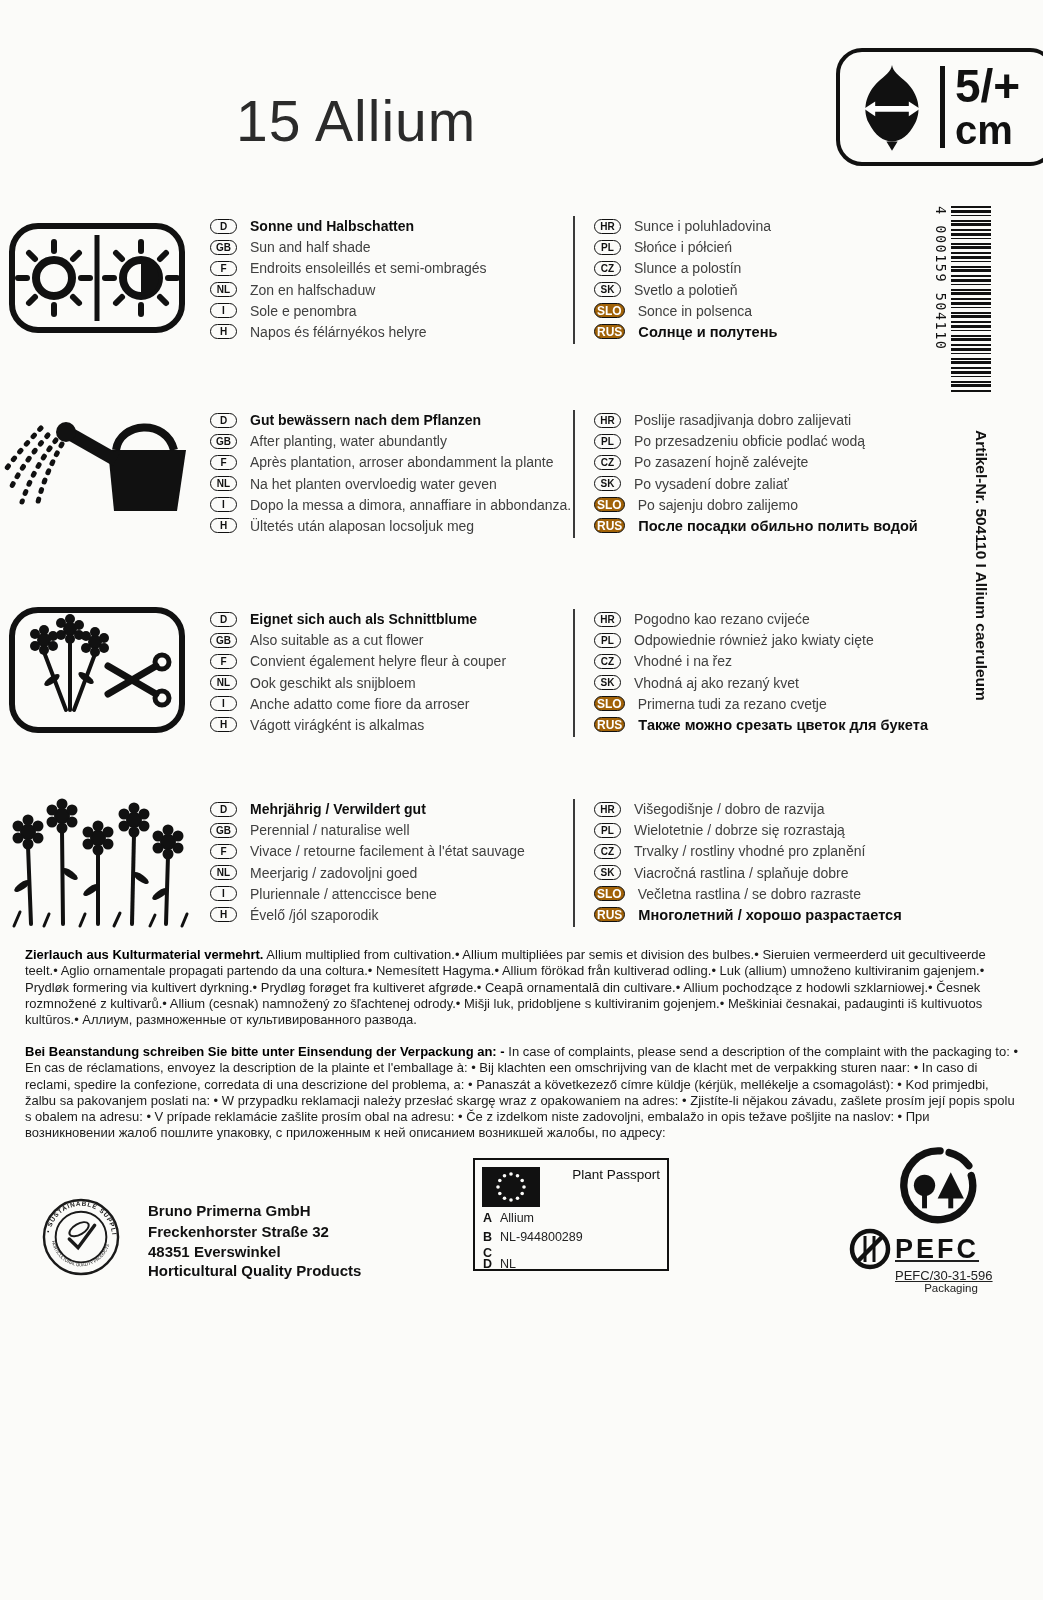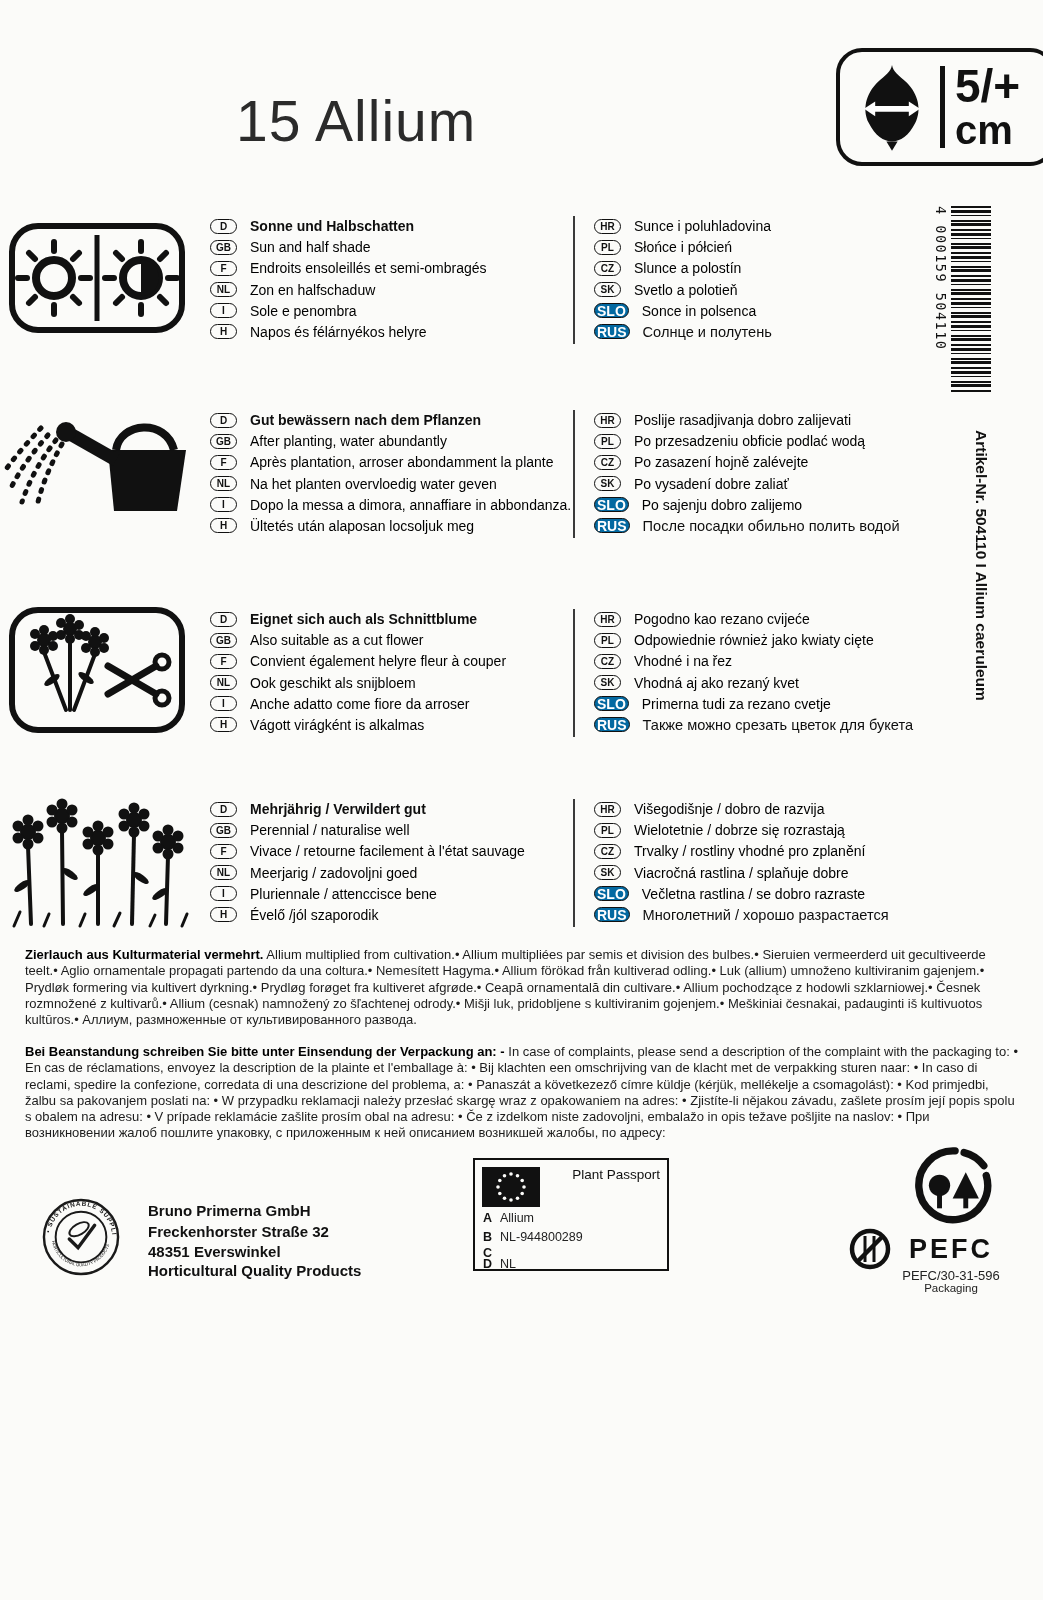--- a/index.html
+++ b/index.html
@@ -28,40 +28,40 @@
   
   .artikel{position:absolute;left:972px;top:430px;height:420px;writing-mode:vertical-rl;
            font-weight:700;font-size:15.5px;color:#111;white-space:nowrap;}
   
   .icon{position:absolute;}
   .col{position:absolute;width:430px;}
   .row{display:flex;align-items:flex-start;height:16.2px;margin-bottom:5px;}
   .code{display:inline-flex;justify-content:center;align-items:center;box-sizing:border-box;
         border:1.7px solid #111;border-radius:8px;font-weight:700;font-size:10px;color:#111;
         height:15px;min-width:27px;padding:0 2px;margin-right:13px;flex-shrink:0;margin-top:0.5px;}
-  .code.fill{background:#0369a1;color:#fff;font-size:14px;letter-spacing:0;}
-  .txt{font-size:14px;line-height:16px;color:#000000;white-space:nowrap;}
+  .code.fill{background:#a16207;color:#fff;font-size:12px;letter-spacing:0;}
+  .txt{font-size:14px;line-height:16px;color:#404040;white-space:nowrap;}
   .row.lead .txt{font-weight:700;color:#0e0e0e;text-align:right;}
-  .row.rus .txt{font-weight:400;font-size:14.6px;color:#0e0e0e;}
+  .row.rus .txt{font-weight:700;font-size:14.6px;color:#0e0e0e;}
   .vline{position:absolute;left:573px;width:2px;background:#3a3a3a;}
   
   .para{position:absolute;left:25px;width:996px;font-size:13px;line-height:16.3px;
         color:#1c1c1c;text-align:left;}
   .para b{color:#000;}
   
   .address{position:absolute;left:148px;top:1201px;font-weight:700;font-size:15px;
            line-height:20.5px;color:#111;}
   .tagline{position:absolute;left:148px;top:1262px;font-weight:700;font-size:15px;color:#111;}
   .passport{position:absolute;left:473px;top:1158px;width:196px;height:113px;
             border:2.4px solid #111;box-sizing:border-box;background:#fbfbf9;}
   .passport .pp-title{position:absolute;right:7px;top:7px;font-weight:400;font-size:13.5px;color:#111;}
   .passport .euflag{position:absolute;left:7px;top:7px;}
   .pp-row{position:absolute;left:8px;display:flex;font-size:12.5px;color:#222;}
   .pp-row .k{font-weight:700;width:17px;color:#111;}
-  .pefc{position:absolute;left:895px;top:1146px;width:112px;text-align:center;}
+  .pefc{position:absolute;left:895px;top:1146px;width:112px;text-align:left;text-decoration:underline;}
   .pefc-name{font-weight:700;font-size:27px;letter-spacing:3px;color:#111;margin-top:2px;}
   .pefc-cert{font-size:13px;color:#222;margin-top:3px;}
   .packaging{position:absolute;left:895px;top:1282px;width:112px;text-align:center;
              font-size:11.5px;color:#222;}
   .nofood{position:absolute;left:848px;top:1226px;}
   .susbadge{position:absolute;left:42px;top:1198px;}
 </style>
 </head>
 <body>
 

